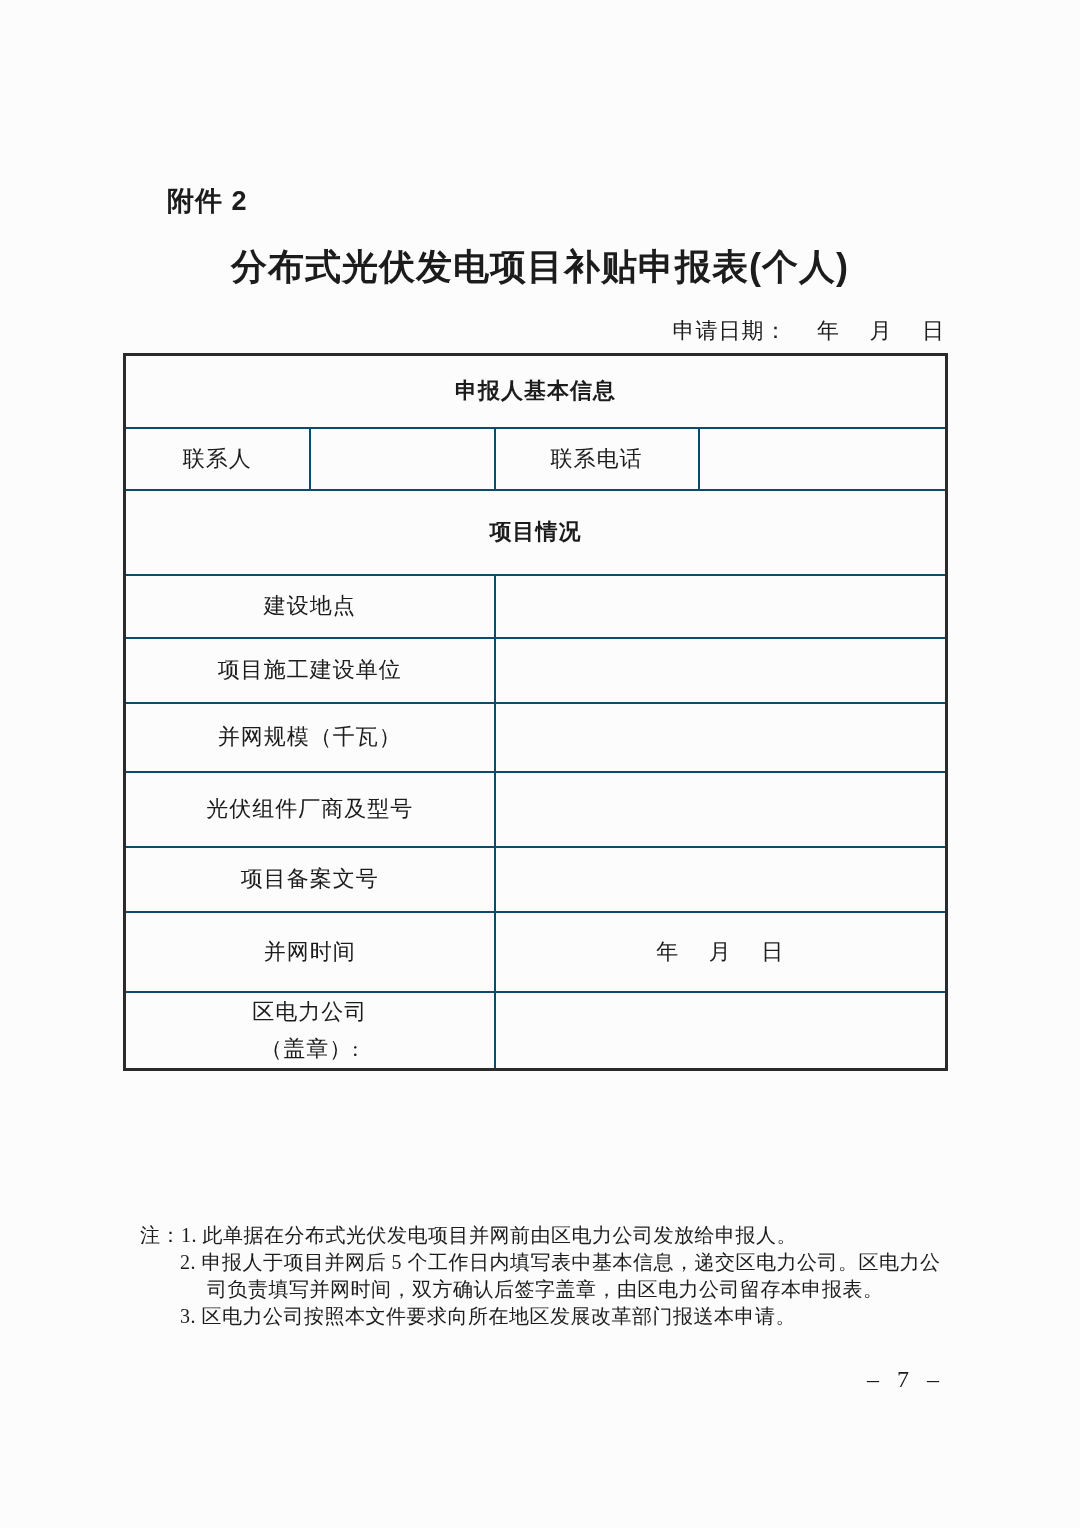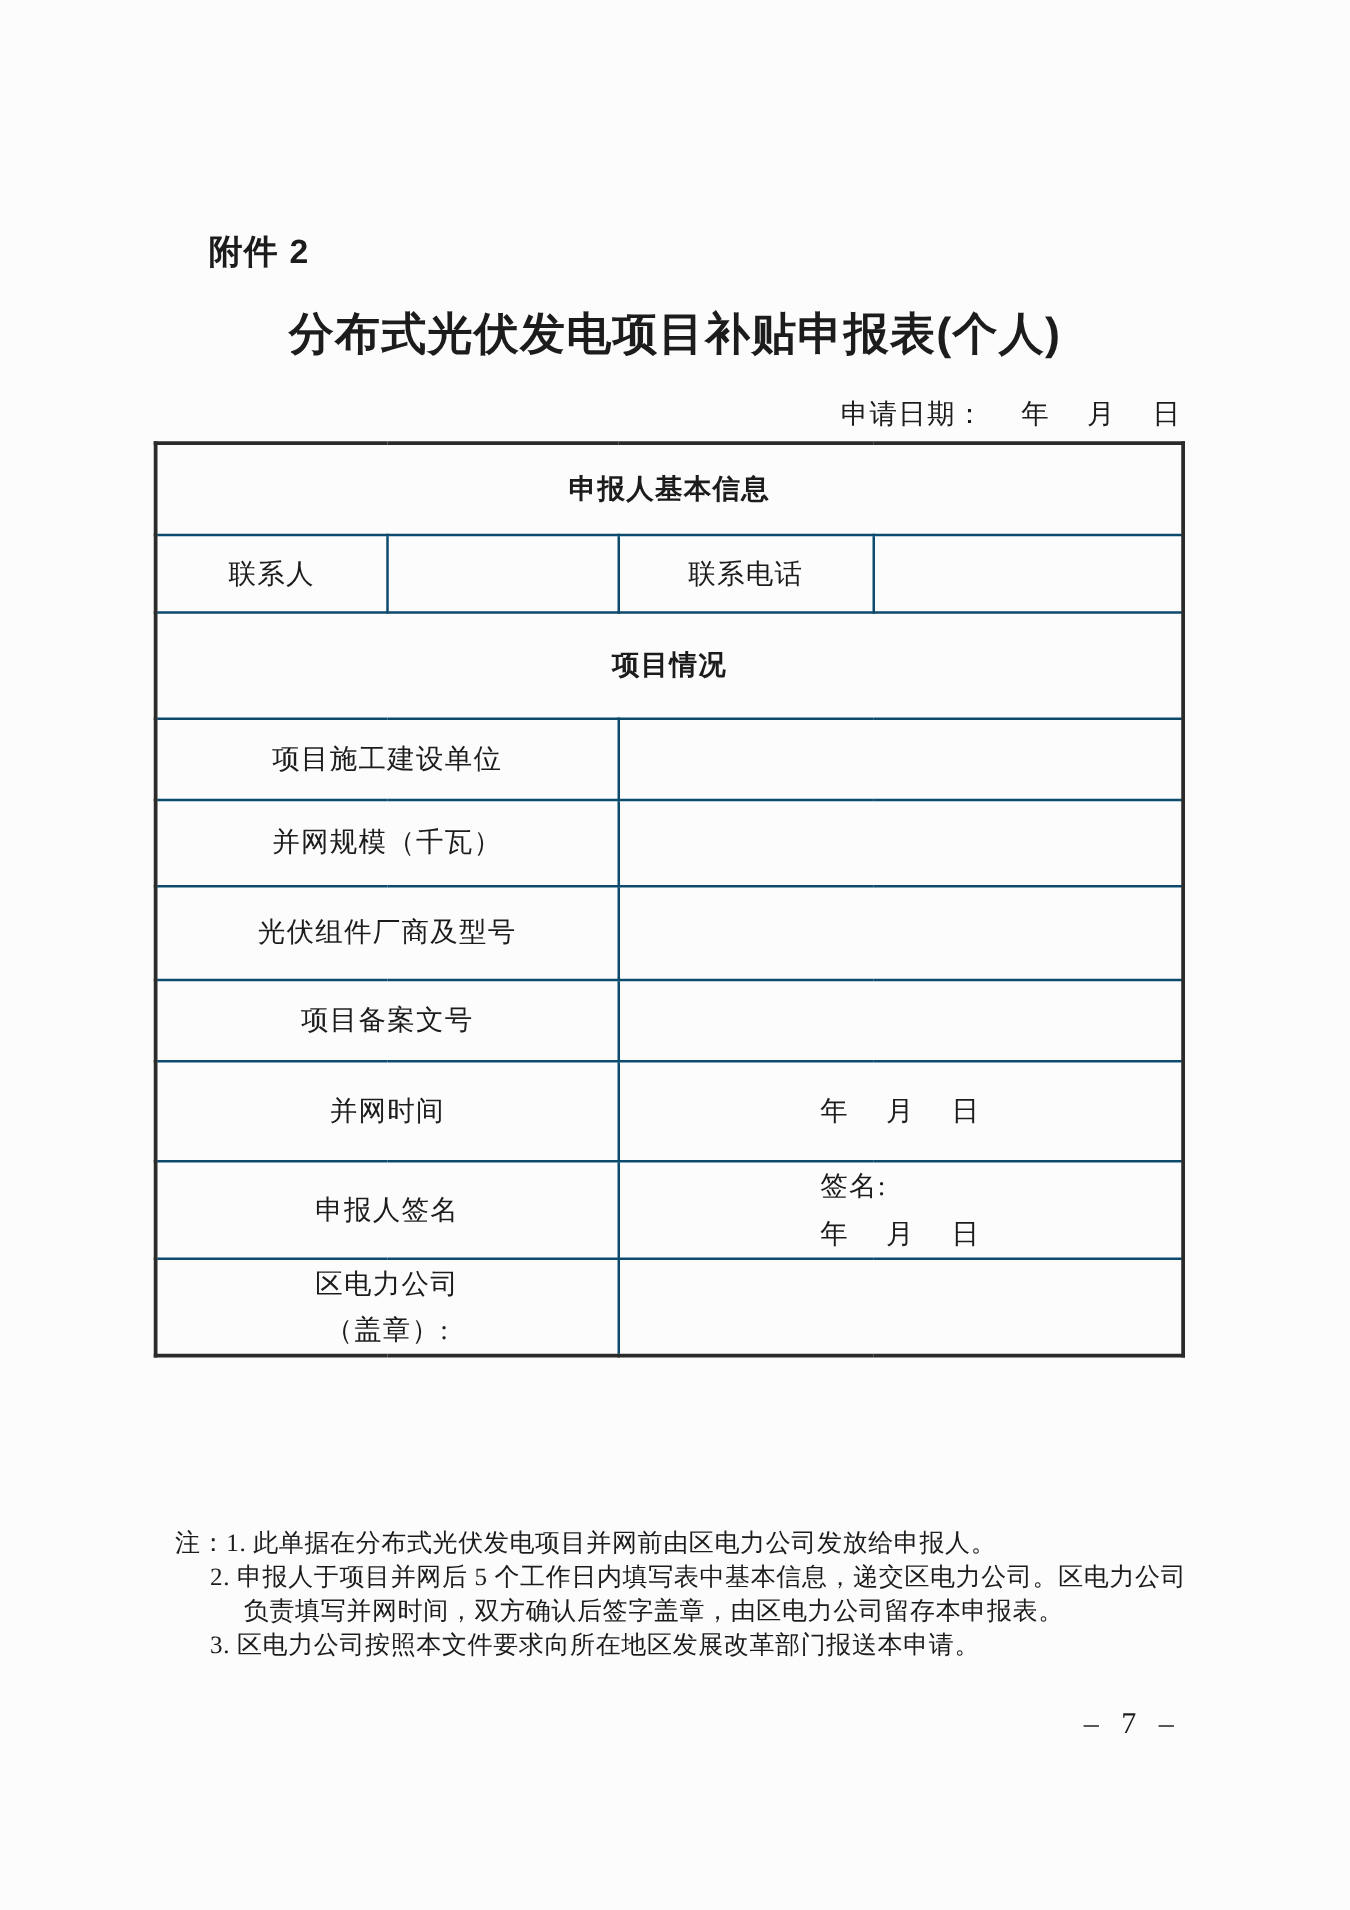--- a/index.html
+++ b/index.html
@@ -80,21 +80,21 @@
     left: 140px;
     top: 1222px;
     width: 818px;
     font-size: 20px;
     line-height: 27px;
     letter-spacing: 0.5px;
   }
   .note-first { display: flex; }
   .note-first .note-prefix { flex: 0 0 auto; }
   .note-rest {
-    margin-left: 28px;
+    margin-left: 40px;
     padding-left: 27px;
     text-indent: -27px;
   }
   .page-number {
     position: absolute;
     left: 0;
     top: 1366px;
     width: 945px;
     text-align: right;
     font-size: 24px;
@@ -125,48 +125,43 @@
       </tr>
       <tr style="height:62px">
         <td>联系人</td>
         <td class="value"></td>
         <td>联系电话</td>
         <td class="value"></td>
       </tr>
       <tr style="height:85px">
         <td class="section" colspan="4">项目情况</td>
       </tr>
+      <tr style="height:63px">
+        <td colspan="2">建设地点</td>
+        <td class="value" colspan="2"></td>
+      </tr>
       <tr style="height:65px">
         <td colspan="2">项目施工建设单位</td>
         <td class="value" colspan="2"></td>
       </tr>
       <tr style="height:69px">
         <td colspan="2">并网规模（千瓦）</td>
         <td class="value" colspan="2"></td>
       </tr>
       <tr style="height:75px">
         <td colspan="2">光伏组件厂商及型号</td>
         <td class="value" colspan="2"></td>
       </tr>
       <tr style="height:65px">
         <td colspan="2">项目备案文号</td>
         <td class="value" colspan="2"></td>
       </tr>
       <tr style="height:80px">
         <td colspan="2">并网时间</td>
         <td class="value" colspan="2">年　 月　 日</td>
-      </tr>
-      <tr style="height:78px">
-        <td colspan="2">申报人签名</td>
-        <td class="value" colspan="2">
-          <span class="sig-block">
-            <div>签名:</div>
-            <div>年　 月　 日</div>
-          </span>
-        </td>
       </tr>
       <tr style="height:78px">
         <td colspan="2" class="two-line">
           <div>区电力公司</div>
           <div>（盖章）:</div>
         </td>
         <td class="value" colspan="2"></td>
       </tr>
     </tbody>
   </table>

